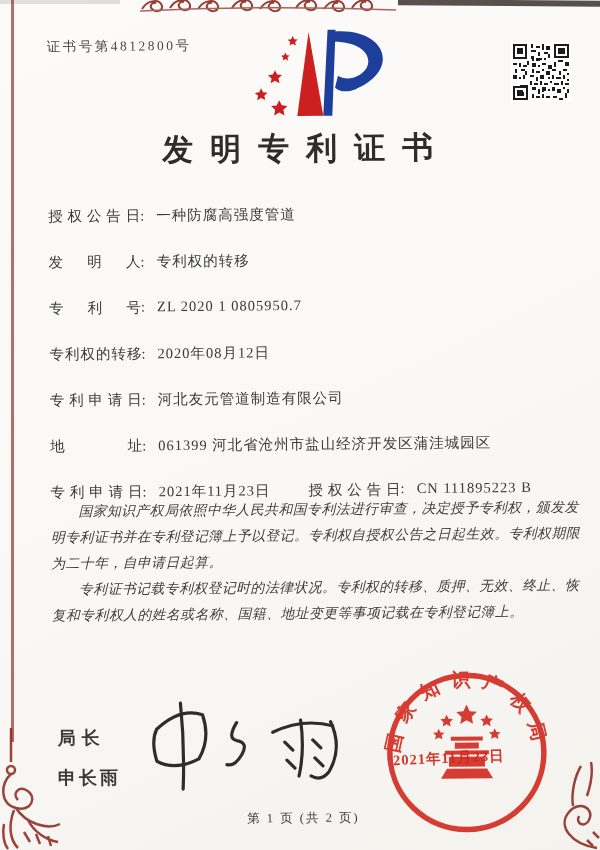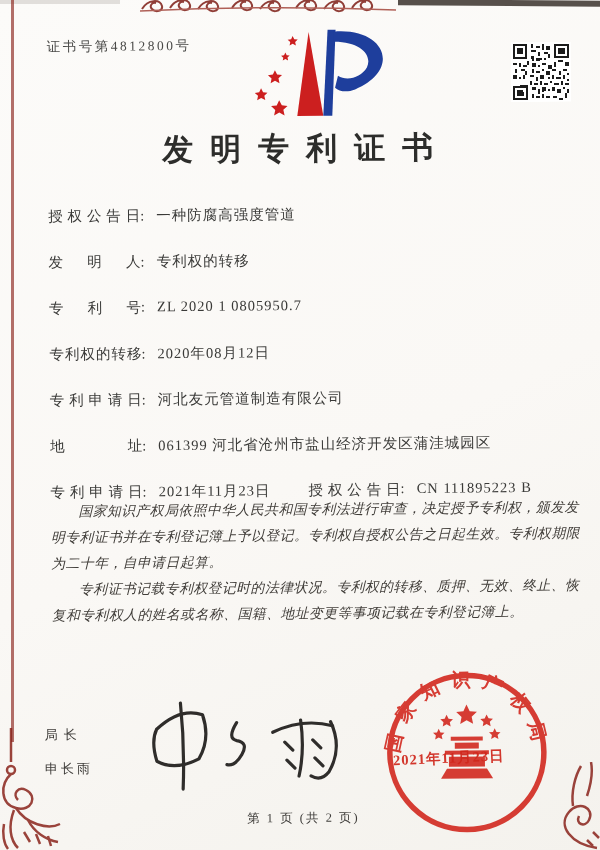--- a/index.html
+++ b/index.html
@@ -17,21 +17,21 @@
   .fields{position:absolute;left:50px;top:205px;width:535px;font-size:14.5px;color:#3a3a38;}
   .row{margin-bottom:25px;white-space:nowrap;height:21px;}
   .lbl{display:inline-block;width:92px;text-align:justify;text-align-last:justify;vertical-align:top;}
   .colon{margin-right:12px;}
   .val{letter-spacing:1px;}
   .row.double{display:flex;}
   .pair-1{width:258px;}
   .body-text{position:absolute;left:50px;top:497px;width:537px;
     font-size:13.8px;line-height:26px;color:#403d39;font-style:italic;}
   .body-text p{margin:0;text-indent:2em;letter-spacing:0.5px;}
-  .director{position:absolute;left:42px;top:724px;font-size:13px;color:#3c3a37;}
+  .director{position:absolute;left:55px;top:724px;font-size:18px;color:#3c3a37;font-weight:bold;}
   .director .d-title{letter-spacing:6px;margin-bottom:16px;}
   .director .d-name{letter-spacing:3px;}
   .signature{position:absolute;left:128px;top:688px;}
   .seal{position:absolute;left:378px;top:668px;}
   .seal-date{position:absolute;left:390px;top:750px;color:#d0271c;font-size:14.5px;
     font-weight:bold;letter-spacing:1px;transform:rotate(-2deg);opacity:.92;z-index:5;}
   .footer{position:absolute;left:0;right:0;top:810px;text-align:center;
     font-size:12.5px;letter-spacing:2px;color:#3e3c39;}
   .ornament-top{position:absolute;left:140px;top:-3px;}
   .bar-top-right{position:absolute;left:398px;top:0;width:202px;height:6px;background:#57504b;transform:rotate(.4deg);}

